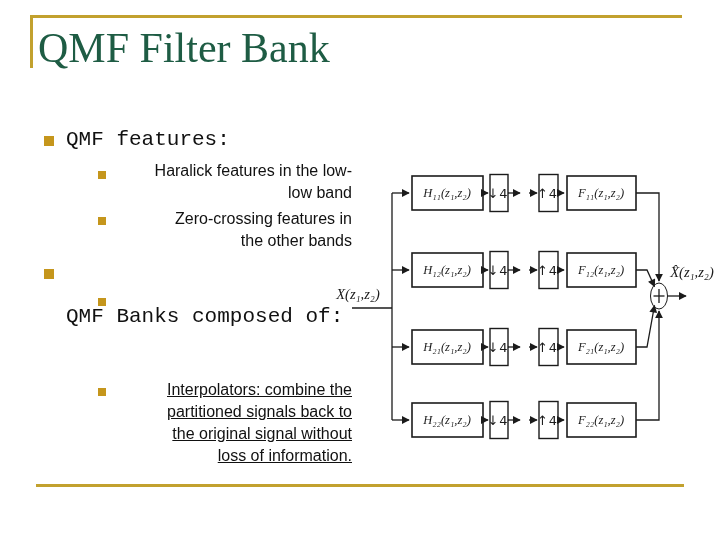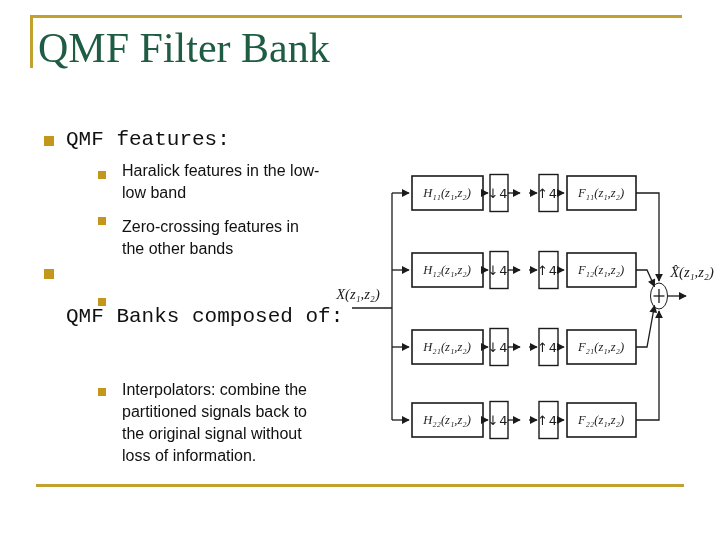--- a/index.html
+++ b/index.html
@@ -6,21 +6,21 @@
   .slide{position:relative;width:720px;height:540px;background:#fff;overflow:hidden;
          font-family:"Liberation Sans","DejaVu Sans",sans-serif;padding-left:12px;}
   .rule{position:absolute;background:var(--accent_gold,#C2A12E);}
   .title{position:absolute;left:38px;top:27px;line-height:1;
          font-family:"Liberation Serif","DejaVu Serif",serif;
          font-size:42px;color:var(--title_green,#1E5C44);white-space:nowrap;}
   .sq{position:absolute;background:var(--bullet_gold,#C5961C);}
   .sq1{width:10px;height:10px;}
   .sq2{width:8px;height:8px;}
   .t1{position:absolute;font-size:21px;line-height:24px;color:#111;white-space:nowrap;font-family:Liberation Mono, monospace;}
-  .t2{position:absolute;font-size:16px;line-height:22px;color:#111;white-space:pre-wrap;width:230px;}
+  .t2{position:absolute;font-size:16px;line-height:22px;color:#111;white-space:pre-wrap;width:230px;text-align:right;}
   .diagram{position:absolute;left:330px;top:145px;}
   .diagram line,.diagram polyline,.diagram rect,.diagram ellipse{
       stroke:var(--ink,#1b1b1b);fill:none;}
   .diagram rect{fill:#fff;stroke-width:1.6;}
   .diagram rect.small{stroke-width:1.4;}
   .diagram line,.diagram polyline{stroke-width:1.3;}
   .diagram text{dominant-baseline:central;text-anchor:middle;fill:var(--ink,#1b1b1b);stroke:none;}
   .blab{font:italic 12.5px "Liberation Serif","DejaVu Serif",serif;}
   .slab{font:13px "DejaVu Sans","Liberation Sans",sans-serif;letter-spacing:1px;}
   .iolab{font:italic 14.5px "Liberation Serif","DejaVu Serif",serif;}
@@ -37,30 +37,30 @@
   <div class="title">QMF Filter Bank</div>
 
   <div class="sq sq1" style="left:44px;top:136px;"></div>
   <div class="t1" style="left:66px;top:128px;">QMF features:</div>
 
   <div class="sq sq2" style="left:98px;top:171px;"></div>
   <div class="t2" style="left:122px;top:160px;">Haralick features in the low-
 low band</div>
 
   <div class="sq sq2" style="left:98px;top:217px;"></div>
-  <div class="t2" style="left:122px;top:216px;">Zero-crossing features in
+  <div class="t2" style="left:122px;top:208px;">Zero-crossing features in
 the other bands</div>
 
   <div class="sq sq1" style="left:44px;top:269px;"></div>
   <div class="t1" style="left:66px;top:260px;margin-top:45px;">QMF Banks composed of:</div>
 
   <div class="sq sq2" style="left:98px;top:298px;"></div>
 
   <div class="sq sq2" style="left:98px;top:388px;"></div>
-  <div class="t2" style="left:122px;top:379px;">Interpolators: combine the
+  <div class="t2" style="left:122px;top:379px;text-decoration:underline;">Interpolators: combine the
 partitioned signals back to
 the original signal without
 loss of information.</div>
 
   <svg class="diagram" width="390" height="330" viewBox="0 0 390 330">
     <defs>
       <marker id="ah" viewBox="0 0 10 10" refX="9" refY="5" markerWidth="7" markerHeight="6" orient="auto-start-reverse">
         <path d="M0,0 L10,5 L0,10 z" fill="#1b1b1b"></path>
       </marker>
     </defs>

